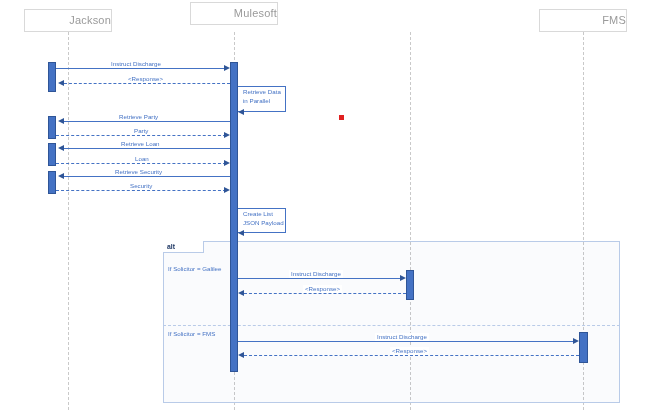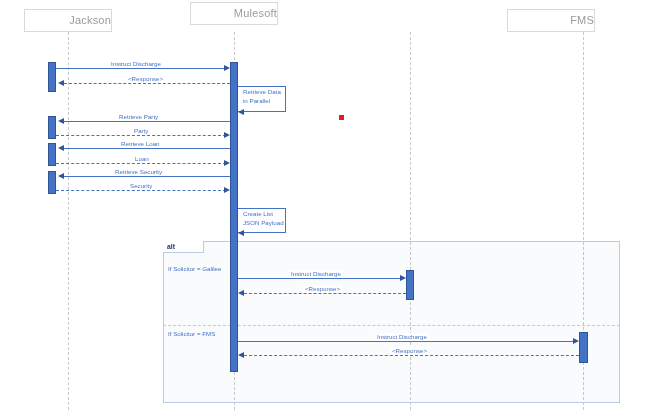--- a/index.html
+++ b/index.html
@@ -123,21 +123,21 @@
 
 <div id="canvas">
 
   <div class="lifeline" style="left:68px;  top:32px; height:378px;"></div>
   <div class="lifeline" style="left:234px; top:32px; height:378px;"></div>
   <div class="lifeline" style="left:410px; top:32px; height:378px;"></div>
   <div class="lifeline" style="left:583px; top:32px; height:378px;"></div>
 
   <div class="lifeline-head" style="left:24px;  top:9px; width:88px;">Jackson</div>
   <div class="lifeline-head" style="left:190px; top:2px; width:88px;">Mulesoft</div>
-  <div class="lifeline-head" style="left:507px; top:9px; width:88px;padding-left:38px;">FMS</div>
+  <div class="lifeline-head" style="left:539px; top:9px; width:88px;padding-left:38px;">FMS</div>
 
   <div class="alt-frame" style="left:163px; top:241px; width:457px; height:162px;"></div>
   <div class="alt-tab" style="left:163px; top:241px; width:41px; height:12px;">alt</div>
   <div class="alt-divider" style="left:163px; top:325px; width:457px;"></div>
   <div class="alt-cond" style="left:168px; top:265px;">If Solicitor = Galilee</div>
   <div class="alt-cond" style="left:168px; top:330px;">If Solicitor = FMS</div>
 
   <div class="activation" style="left:230px; top:62px; width:8px; height:310px;"></div>
 
   <div class="activation" style="left:48px; top:62px; width:8px; height:30px;"></div>

